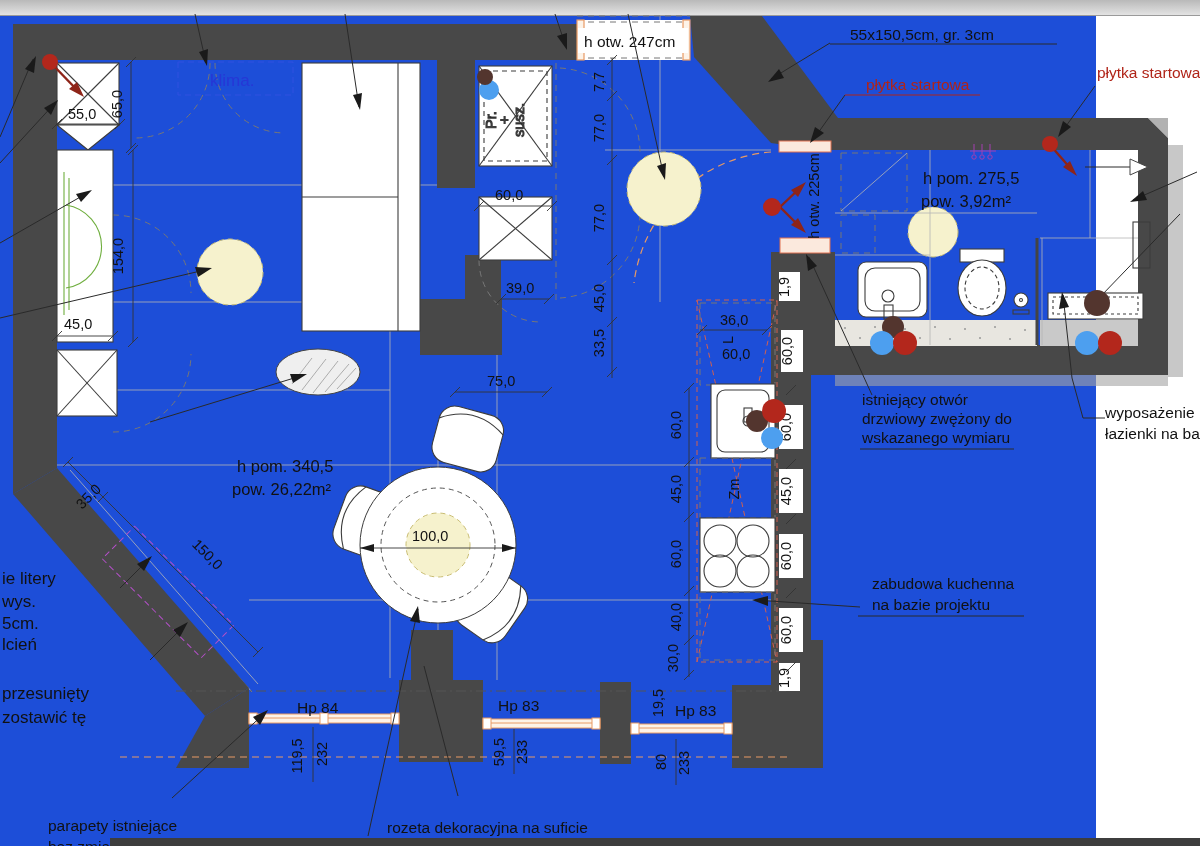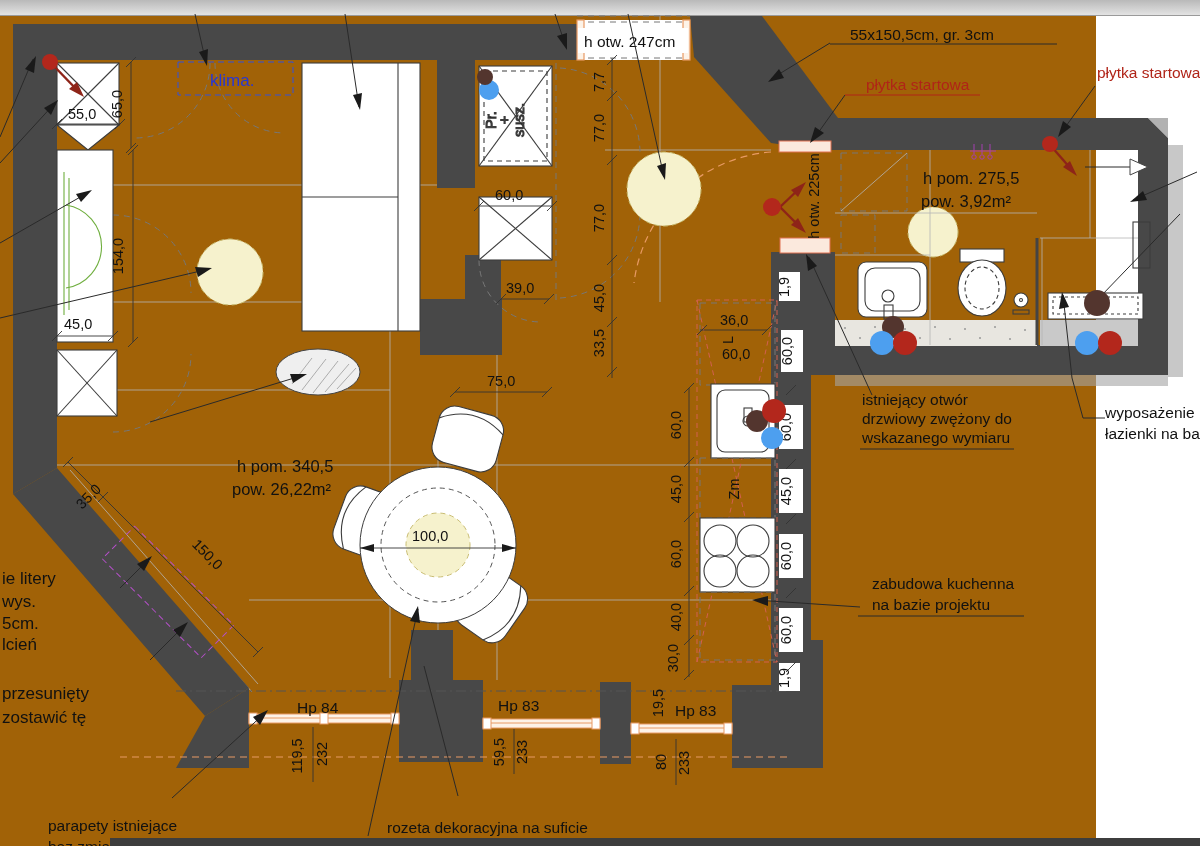--- a/index.html
+++ b/index.html
@@ -1,17 +1,17 @@
 <!DOCTYPE html>
 <html><head>
 <meta charset="utf-8">
 <style>
   html,body{margin:0;padding:0;background:#fff;width:1200px;height:846px;overflow:hidden;
     font-family:"Liberation Sans", sans-serif;}
-  .stage{position:relative;width:1096px;height:846px;background:#a16207;}
+  .stage{position:relative;width:1096px;height:846px;background:#1d4ed8;}
   .toolbar{position:absolute;left:0;top:0;width:1200px;height:15px;
     background:linear-gradient(#b9b9b9,#e3e3e3);border-bottom:1px solid #9a9a9a;}
   .bottombar{position:absolute;left:110px;top:838px;width:1090px;height:8px;background:#3d3d3d;}
   svg{position:absolute;left:0;top:0;}
   svg text{font-family:"Liberation Sans", sans-serif;fill:#111;}
   .dim{font-size:14.5px;}
   .ann{font-size:15.5px;}
   .red{fill:#b02418;}
   .blue{fill:#2637d6;font-size:17px;}
   .room{font-size:16.5px;}

